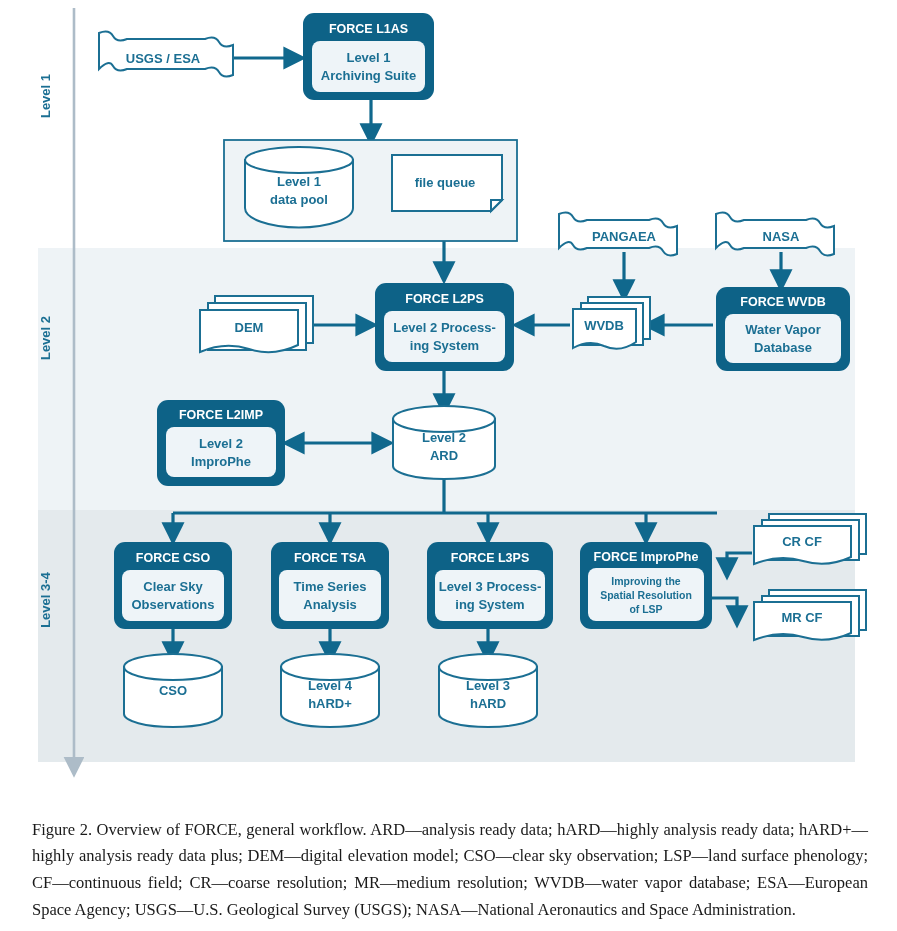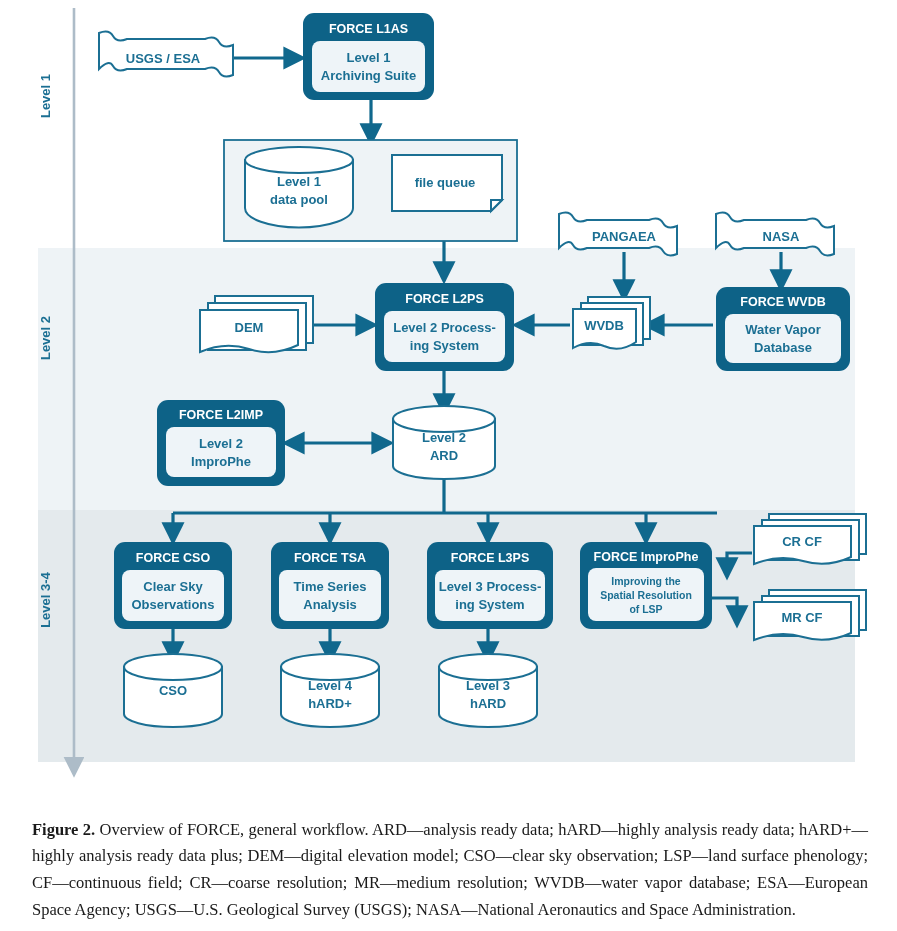--- a/index.html
+++ b/index.html
@@ -8,21 +8,21 @@
   #figure{position:absolute;left:0;top:0;width:897px;height:790px;}
   svg{display:block;}
   .lvl-label{fill:#1b6f93;font-family:"Liberation Sans",sans-serif;font-size:13px;font-weight:bold;}
   .hdr{fill:#ffffff;font-family:"Liberation Sans",sans-serif;font-size:12.5px;font-weight:bold;text-anchor:middle;}
   .inner-txt{fill:#1b6f93;font-family:"Liberation Sans",sans-serif;font-size:13px;font-weight:bold;text-anchor:middle;}
   .inner-txt-sm{fill:#1b6f93;font-family:"Liberation Sans",sans-serif;font-size:10.5px;font-weight:bold;text-anchor:middle;}
   .shape-txt{fill:#1b6f93;font-family:"Liberation Sans",sans-serif;font-size:13px;font-weight:bold;text-anchor:middle;}
   .caption{position:absolute;left:32px;top:800px;width:836px;
       font-family:"Liberation Serif",serif;font-size:16.5px;line-height:1.62;color:#1a1a1a;
       text-align:justify;}
-  .caption b{font-weight:bold;margin-top:20px;}
+  .caption b{font-weight:normal;margin-top:20px;}
 </style>
 </head>
 <body>
 
 <div id="root">
 
   <div id="figure">
   <svg width="897" height="790" viewBox="0 0 897 790" xmlns="http://www.w3.org/2000/svg">
     <defs>
       <marker id="arrEnd" markerWidth="9" markerHeight="9" refX="5.2" refY="3.6" orient="auto">

